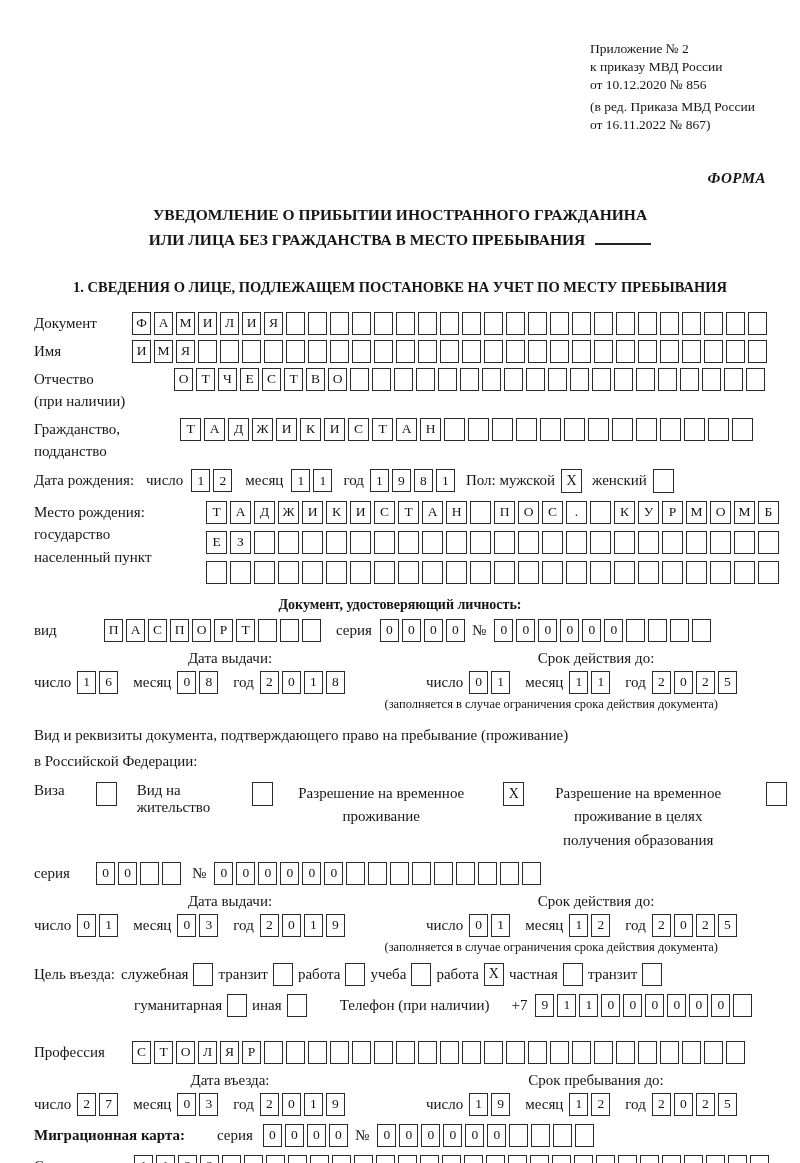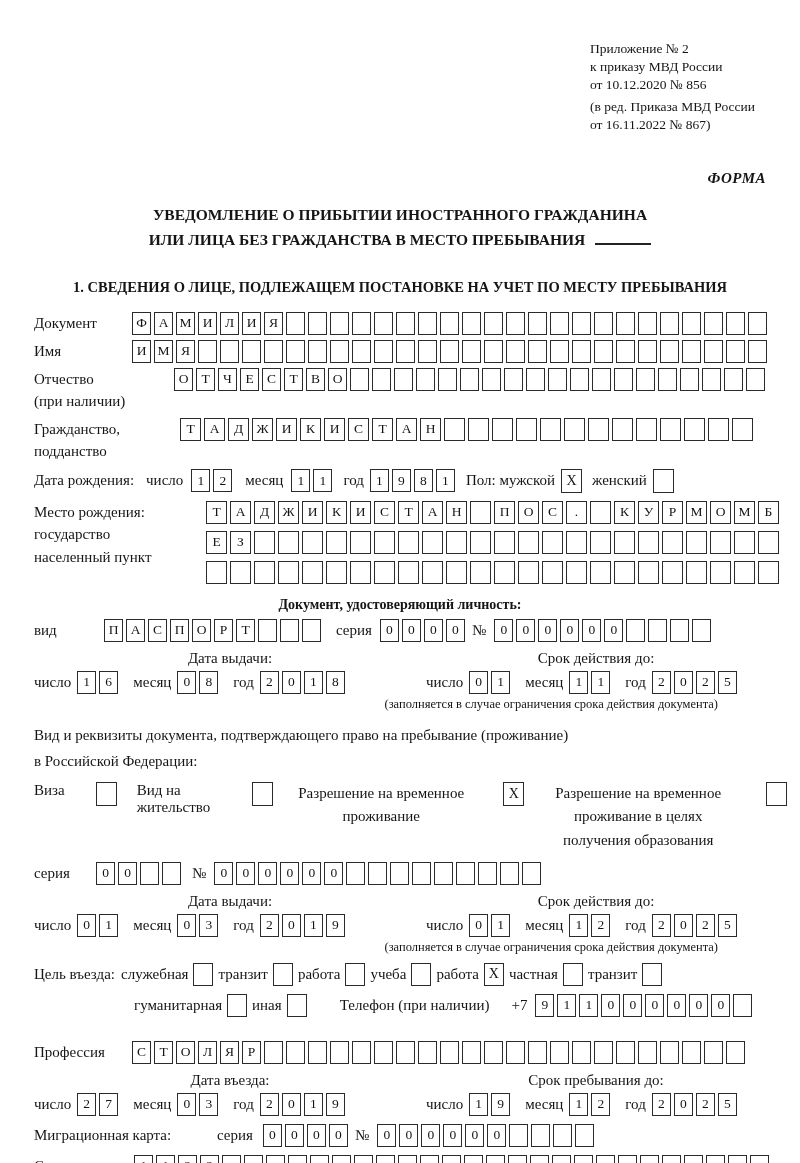--- a/index.html
+++ b/index.html
@@ -7,21 +7,21 @@
   .page{box-sizing:border-box;width:800px;height:1163px;padding:40px 34px 0 34px;}
   .appendix{margin-left:556px;font-size:13.5px;line-height:1.32;}
   .appendix .agap{height:5px;}
   .forma{text-align:right;font-weight:bold;font-size:15px;margin-top:36px;letter-spacing:.5px;font-style:italic;}
   .title{text-align:center;font-weight:bold;font-size:15.5px;line-height:1.6;margin-top:16px;}
   .uline{display:inline-block;width:56px;border-bottom:2.2px solid #222;margin-left:10px;vertical-align:baseline;}
   .sec{font-weight:bold;font-size:14.5px;text-align:center;margin-top:26px;margin-bottom:16px;}
   .row{display:flex;align-items:center;margin-bottom:5px;}
   .row.top{align-items:flex-start;}
   .lbl{font-size:15px;flex:0 0 auto;line-height:1.5;}
-  .w98{width:98px;}.w140{width:140px;}.w146{width:146px;}.w172{width:172px;}.w100{width:100px;}.w165{width:165px;}
+  .w98{width:98px;}.w140{width:140px;}.w146{width:146px;}.w172{width:172px;}.w100{width:100px;}.w165{width:165px;font-weight:bold;}
   .boxes{display:flex;flex-wrap:nowrap;}
   .cbox{box-sizing:border-box;width:19px;height:23px;border:1.6px solid #2b2b2b;margin-right:3px;
         display:flex;align-items:center;justify-content:center;font-size:13.5px;flex:0 0 auto;background:#fff;}
   .boxes.w21 .cbox{width:21px;}
   .stack .boxes{margin-bottom:7px;}
   .chk{box-sizing:border-box;display:inline-flex;width:21px;height:24px;border:1.6px solid #2b2b2b;
        align-items:center;justify-content:center;font-size:14px;flex:0 0 auto;margin-left:6px;margin-right:10px;background:#fff;}
   .dochead{font-weight:bold;font-size:14px;text-align:center;margin:6px 0 6px 0;}
   .dpair{display:flex;margin-top:8px;}
   .dcol-l{flex:0 0 392px;}

